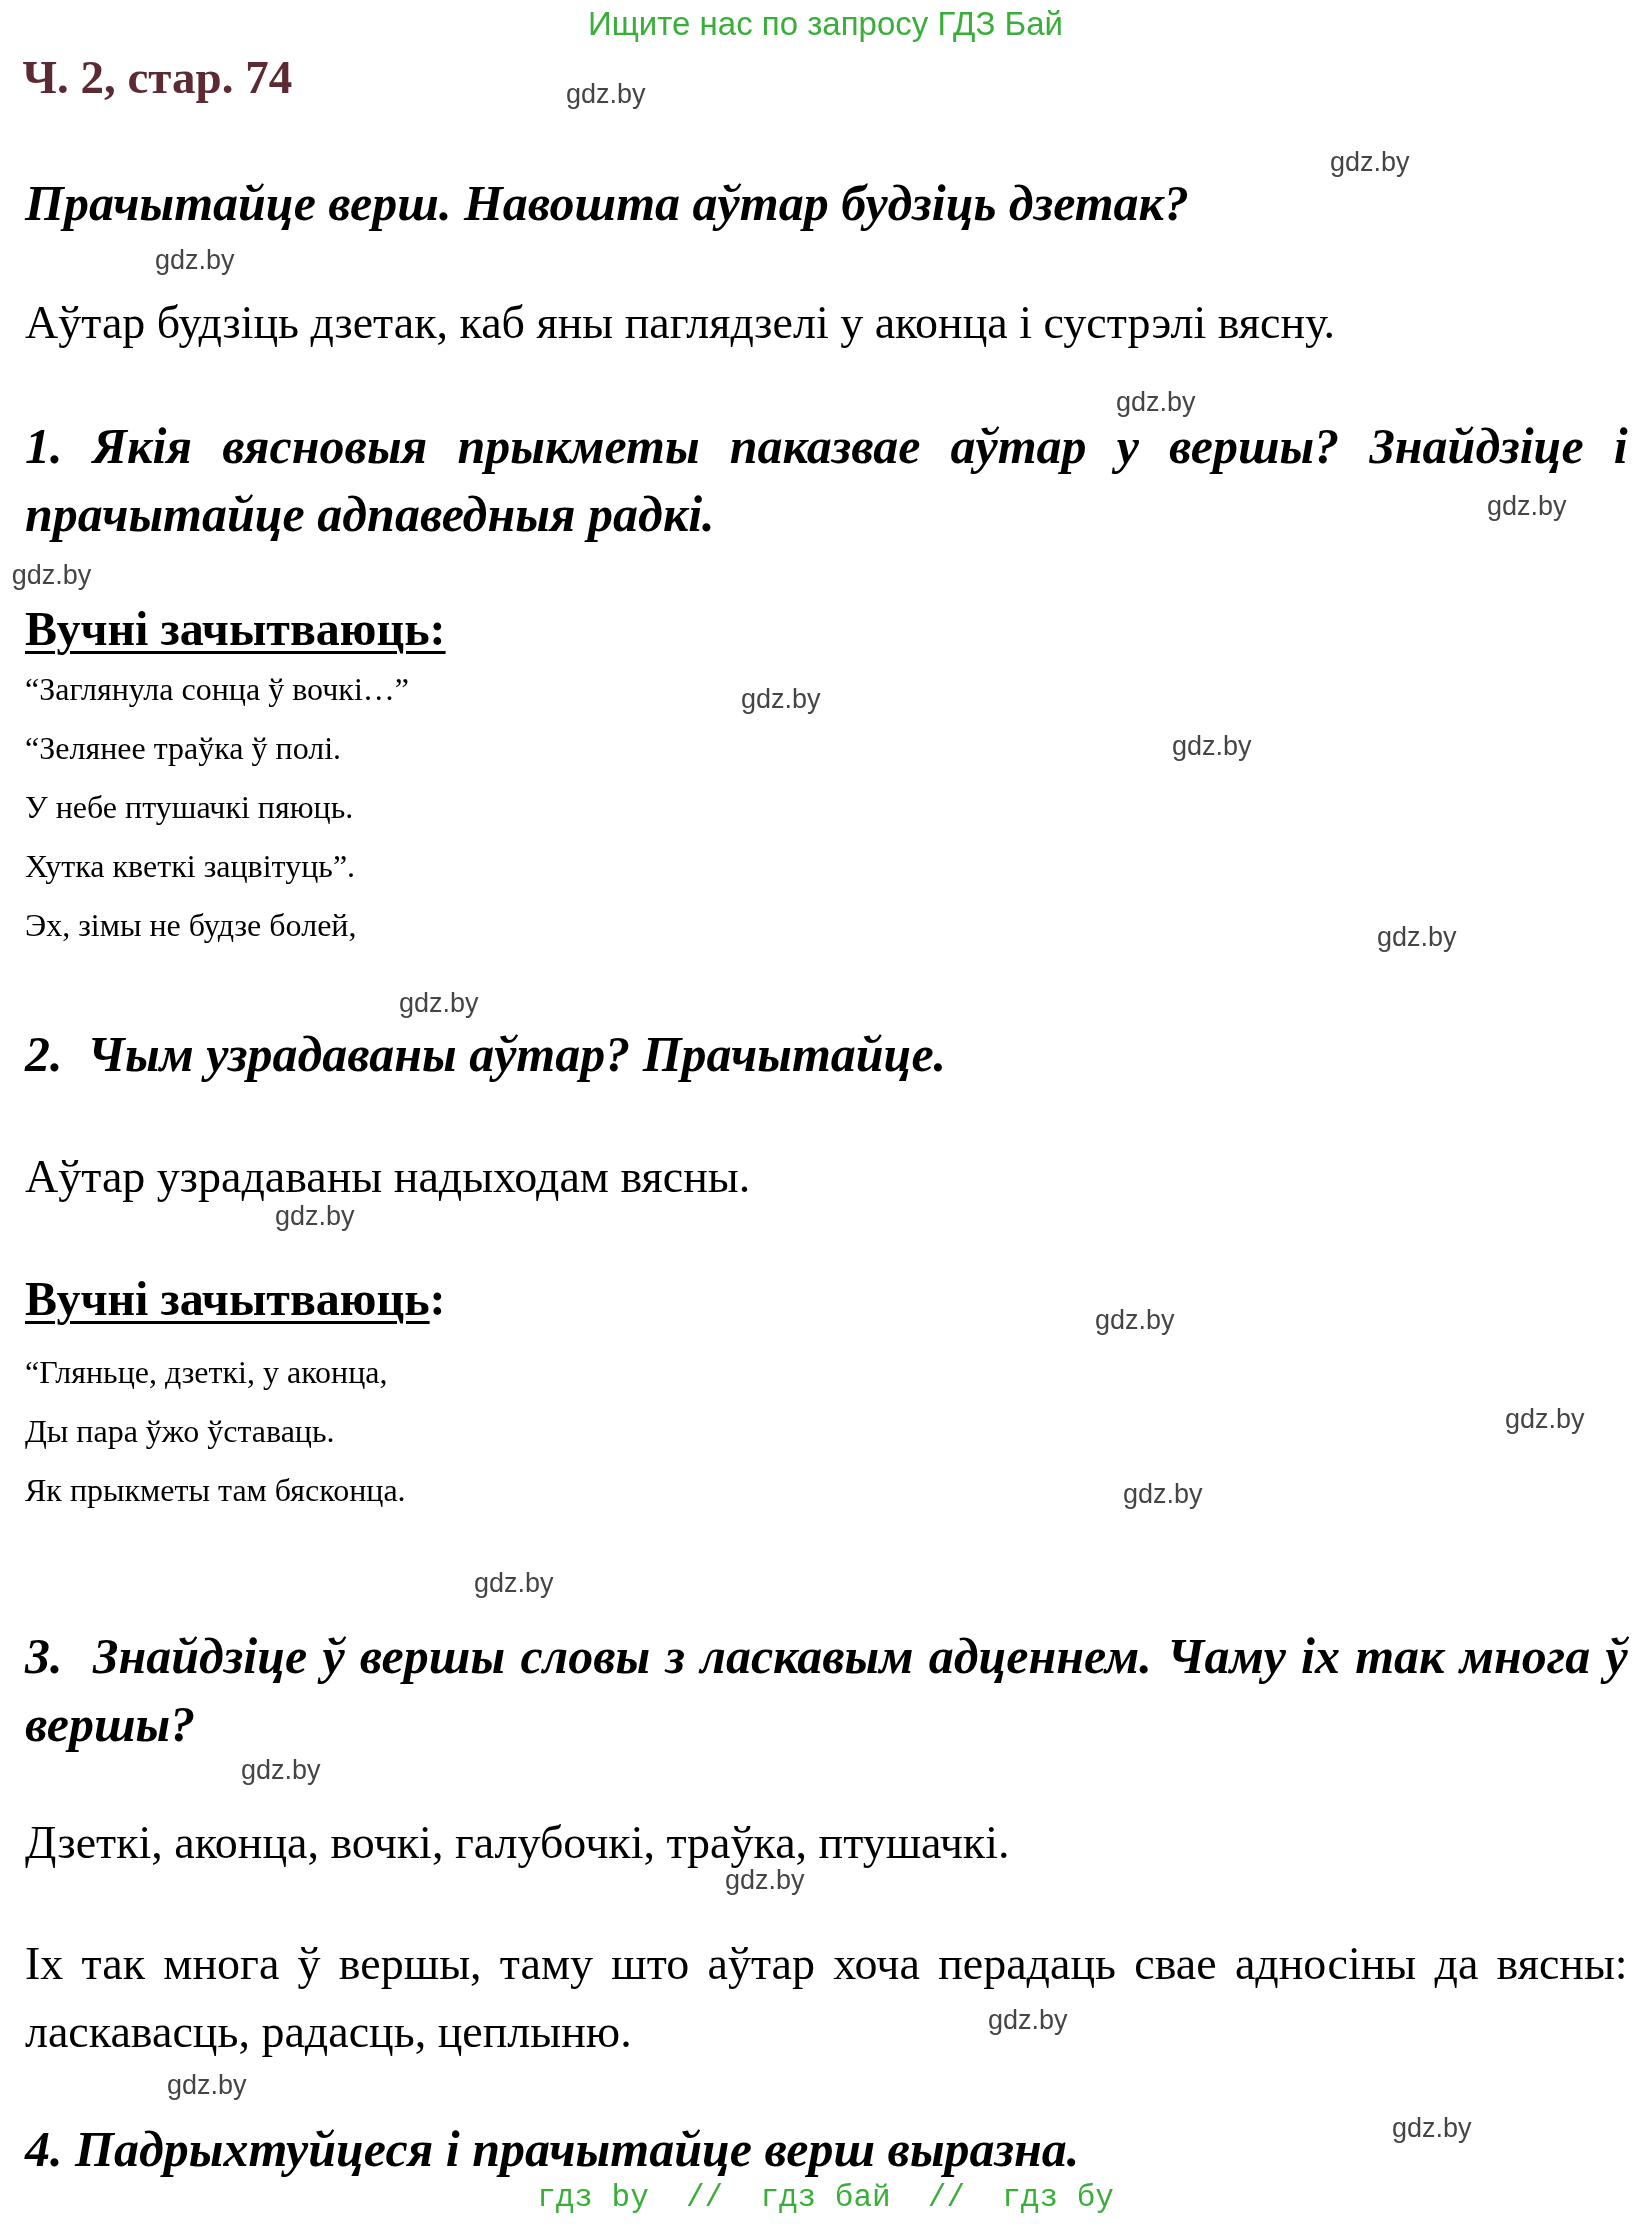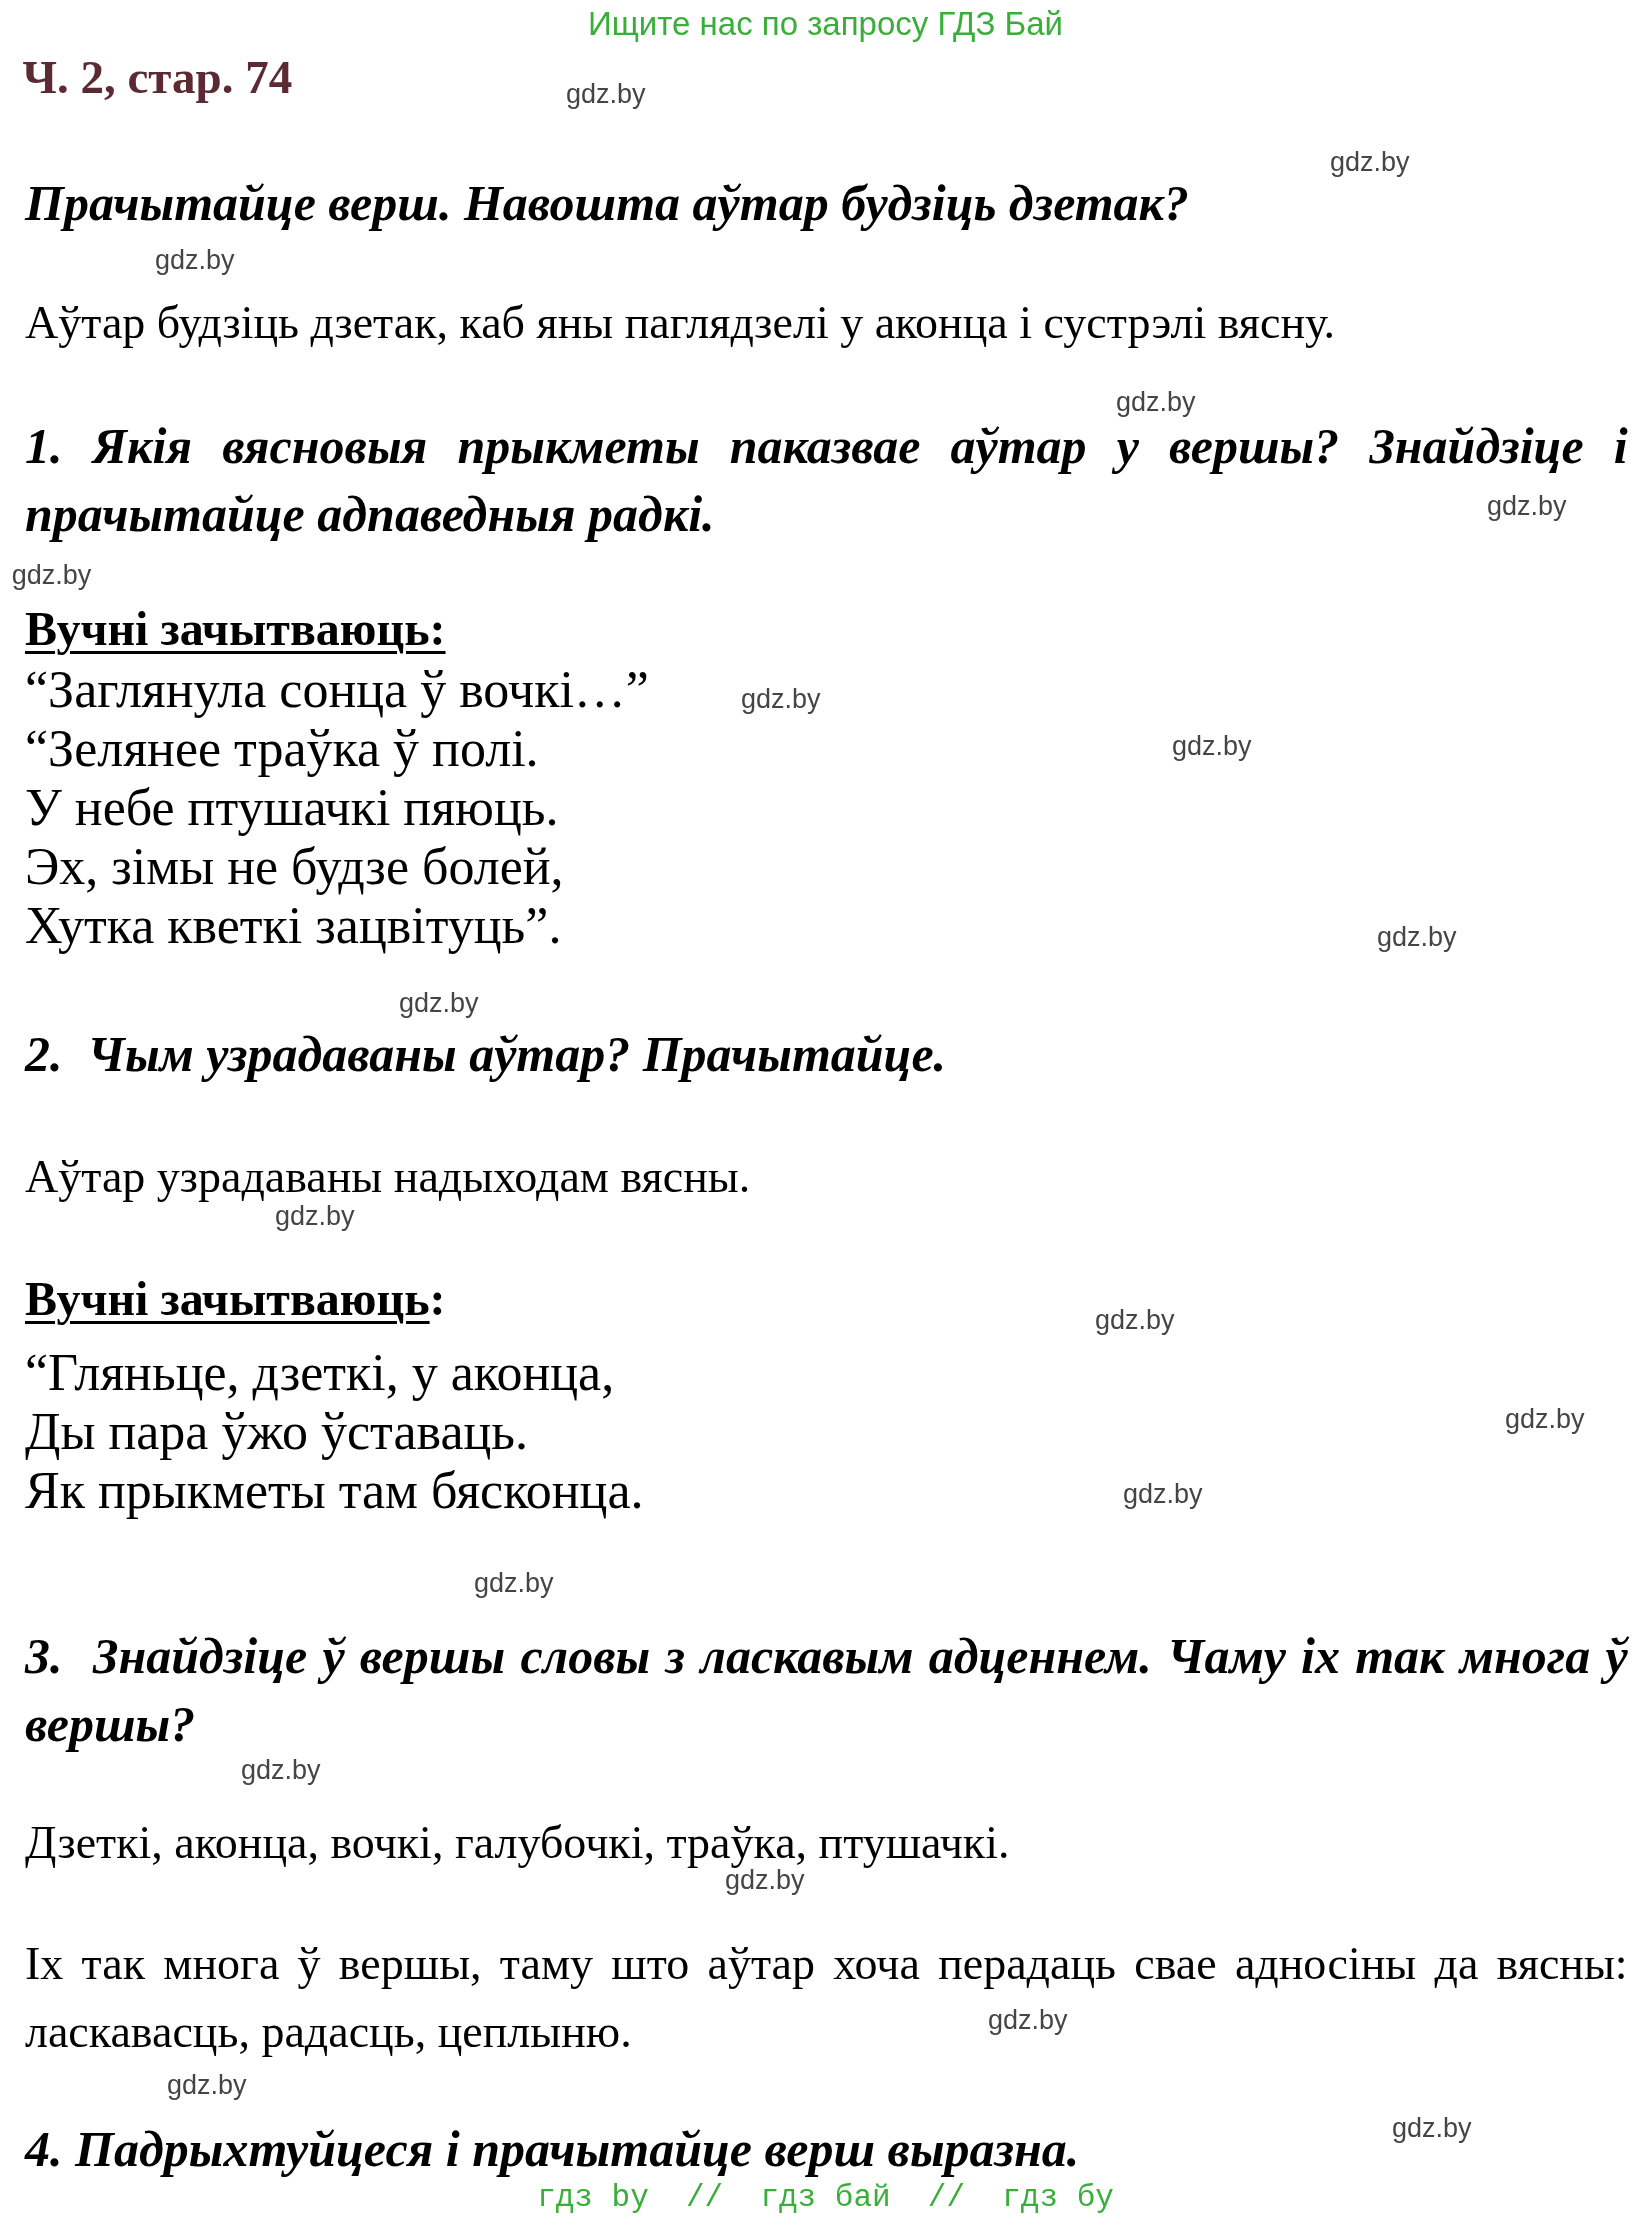--- a/index.html
+++ b/index.html
@@ -25,21 +25,21 @@
     position: absolute; left: 22.5px; top: 50px;
     font-size: 47px; font-weight: 700;
     color: #5b2a33;
   }
   .q { font-size: 50px; font-weight: 700; font-style: italic; line-height: 68px; }
   .just { text-align: justify; text-align-last: left; }
   .body { font-size: 46px; line-height: 59px; }
   .lh76 { line-height: 68px; }
   .readers { font-size: 48px; font-weight: 700; }
   .u { text-decoration: underline; text-decoration-thickness: 2.7px; text-underline-offset: 6.3px; }
-  .verse { font-size: 52px; line-height: 59px; }
+  .verse { font-size: 32px; line-height: 59px; }
   .vline { margin: 0; }
   .wm {
     position: absolute;
     font-family: "Liberation Sans", sans-serif;
     font-size: 27px;
     color: #454545;
     white-space: nowrap;
   }
 </style>
 </head>
@@ -55,22 +55,22 @@
   <p class="abs body" style="top:293px">Аўтар будзіць дзетак, каб яны паглядзелі у аконца і сустрэлі вясну.</p>
 
   <p class="abs q just" style="top:412px">1. Якія вясновыя прыкметы паказвае аўтар у вершы? Знайдзіце і прачытайце адпаведныя радкі.</p>
 
   <p class="abs readers" style="top:601px"><span class="u">Вучні зачытваюць:</span></p>
 
   <div class="abs verse" style="top:660px">
     <div class="vline">“Заглянула сонца ў вочкі…”</div>
     <div class="vline">“Зелянее траўка ў полі.</div>
     <div class="vline">У небе птушачкі пяюць.</div>
+    <div class="vline">Хутка кветкі зацвітуць”.</div>
     <div class="vline">Эх, зімы не будзе болей,</div>
-    <div class="vline">Хутка кветкі зацвітуць”.</div>
   </div>
 
   <p class="abs q" style="top:1020px">2.&nbsp; Чым узрадаваны аўтар? Прачытайце.</p>
   <p class="abs body" style="top:1147px">Аўтар узрадаваны надыходам вясны.</p>
 
   <p class="abs readers" style="top:1271px"><span class="u">Вучні зачытваюць</span><span>:</span></p>
 
   <div class="abs verse" style="top:1343px">
     <div class="vline">“Гляньце, дзеткі, у аконца,</div>
     <div class="vline">Ды пара ўжо ўставаць.</div>

